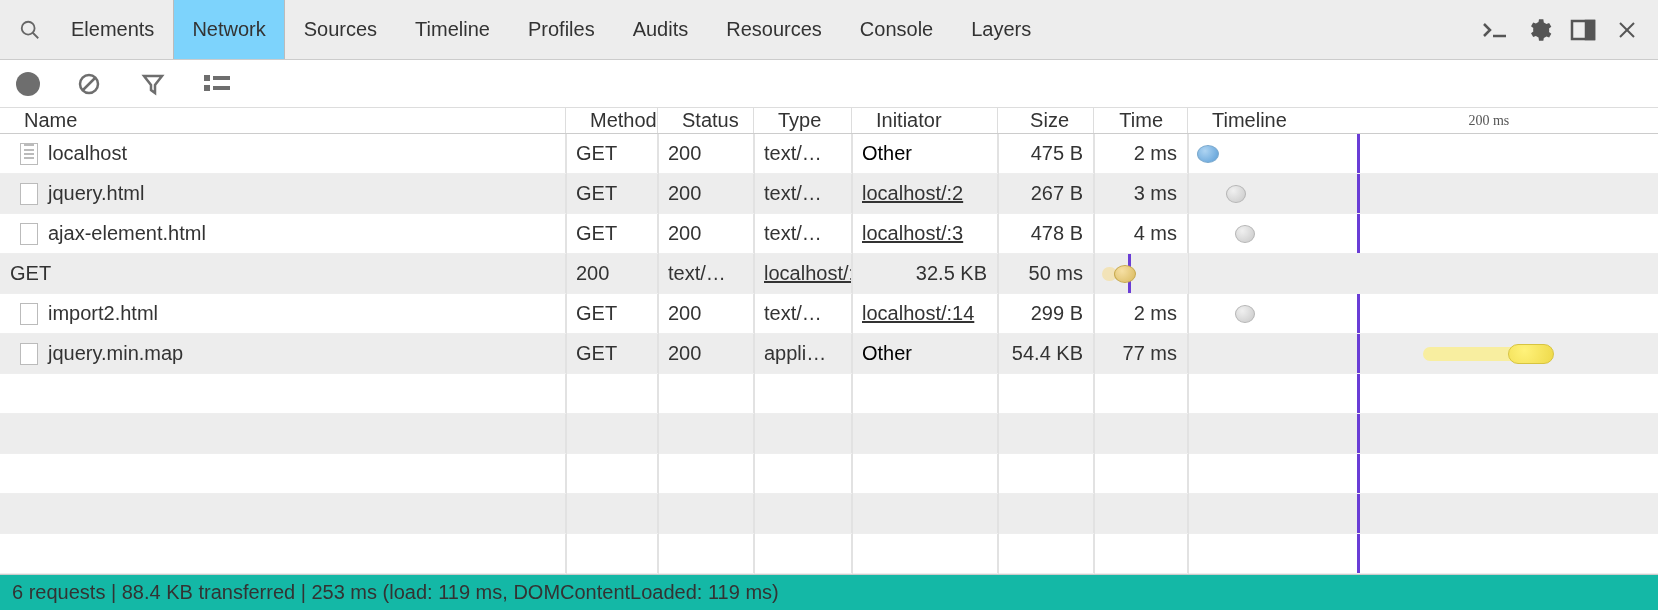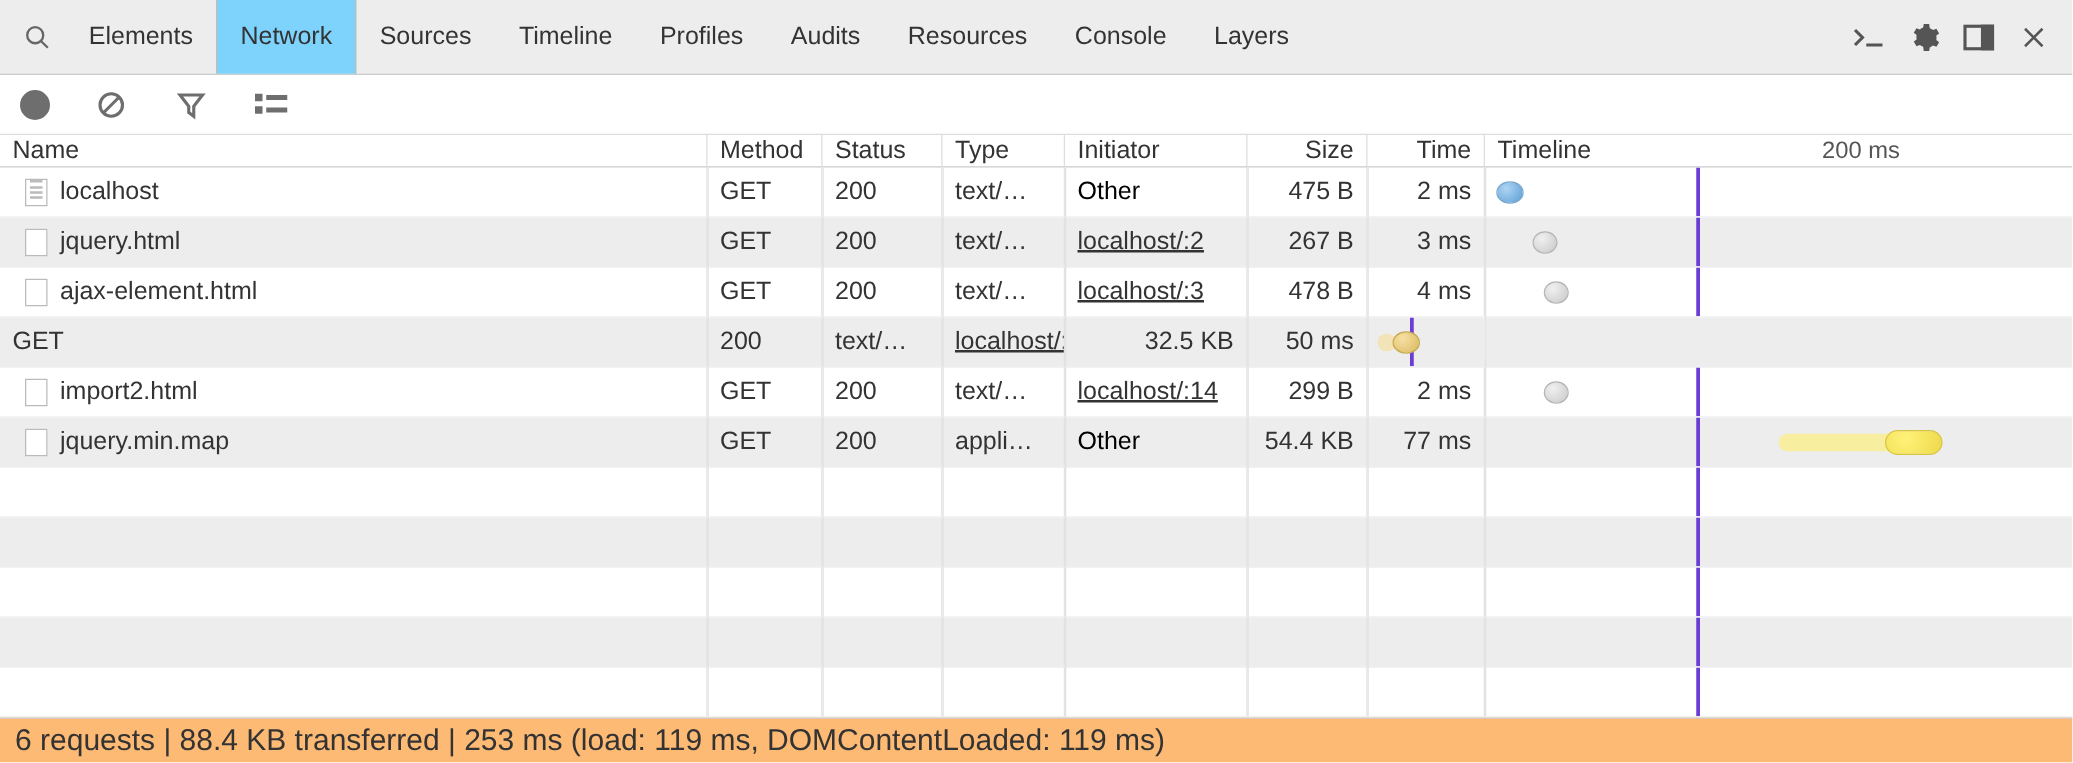--- a/index.html
+++ b/index.html
@@ -70,36 +70,37 @@
   grid-template-columns: 566px 92px 96px 98px 146px 96px 94px 1fr;
   align-items: center;
 }
 .header-row {
   height: 40px;
   border-bottom: 1px solid #ccc;
 }
 .header-cell {
   height:100%;
   display:flex; align-items:center;
-  padding: 0 10px;
+  padding: 0 24px;
   border-right: 1px solid #ddd;
   color:#333;
   font-weight: 400;
 }
 .header-cell:first-child { border-left: none; }
 .timeline-header {
   position: relative;
   border-right: none;
 }
 .tick-label {
   position:absolute;
-  font-size: 19px;
+  font-size: 14px;
   color:#555;
   top: 50%;
   transform: translate(-50%, -50%);
+  font-family: Liberation Serif, serif;
 }
 .rows { position:relative; flex:1; }
 .data-row {
   height: 40px;
   border-bottom: 1px solid #eee;
 }
 .data-row.alt { background: #ededed; }
 .cell {
   height:100%;
   display:flex; align-items:center;
@@ -142,26 +143,26 @@
 .bar.grey { background: radial-gradient(circle at 35% 30%, #f0f0f0, #c8c8c8); border:1px solid #b5b5b5; width:20px; height:18px; border-radius:50%; }
 .bar.tan-track { background:#f2e3b8; }
 .bar.tan-ball { background: radial-gradient(circle at 35% 30%, #f6e0a4, #d9b95e); border:1px solid #c7a94e; width:22px; height:18px; border-radius:50%/50%; }
 .bar.yellow-track { background:#f8eea0; }
 .bar.yellow-ball { background: radial-gradient(circle at 35% 30%, #fff27a, #eed94a); border:1px solid #d7c441; width:46px; height:20px; border-radius:12px; }
 .col-sep { position:absolute; top:0; bottom:0; width:1px; background:#e2e2e2; }
 
 
 .statusbar {
   height: 36px;
-  background:#fdba74;
+  background:#14b8a6;
   border-top:1px solid #ccc;
   display:flex; align-items:center;
   padding: 0 12px;
   color:#333;
-  font-size: 24px;
+  font-size: 20px;
 }
 </style>
 </head>
 <body>
 
 <div class="tabbar">
   <div class="search-icon icon-btn">
     <svg width="22" height="22" viewBox="0 0 24 24" fill="none" stroke="currentColor" stroke-width="2">
         <circle cx="10" cy="10" r="7"></circle>
         <line x1="21" y1="21" x2="15" y2="15"></line>

